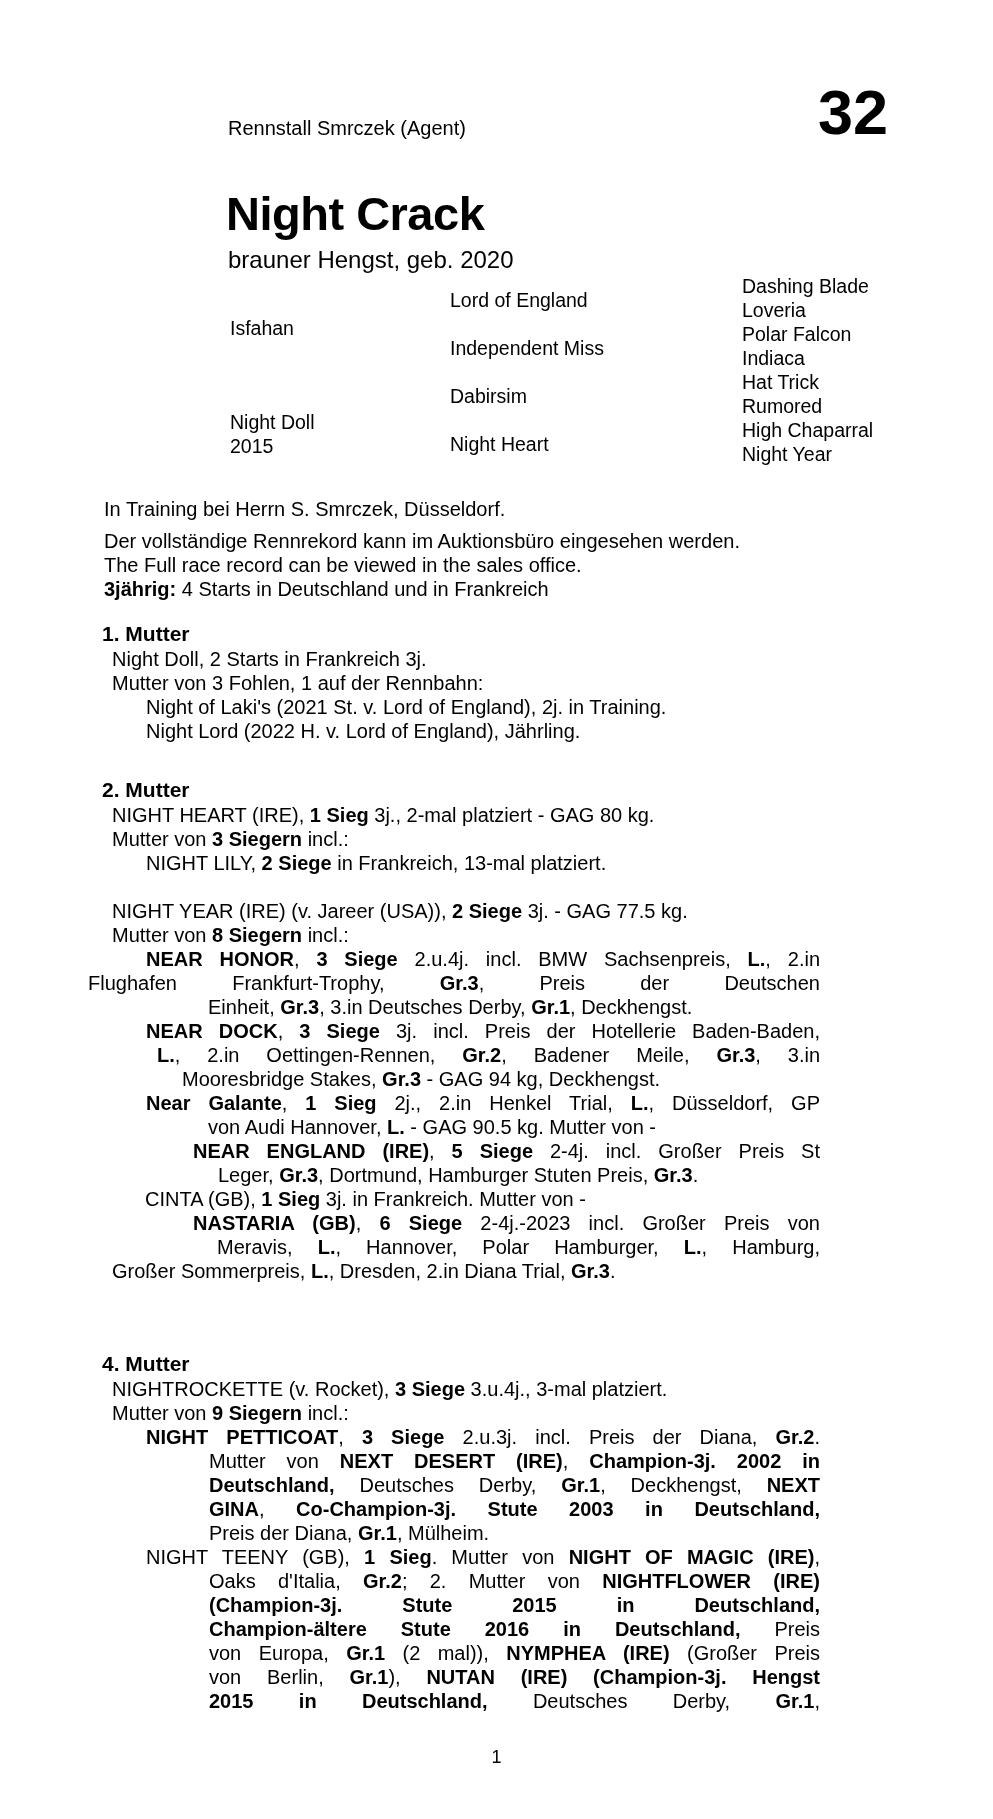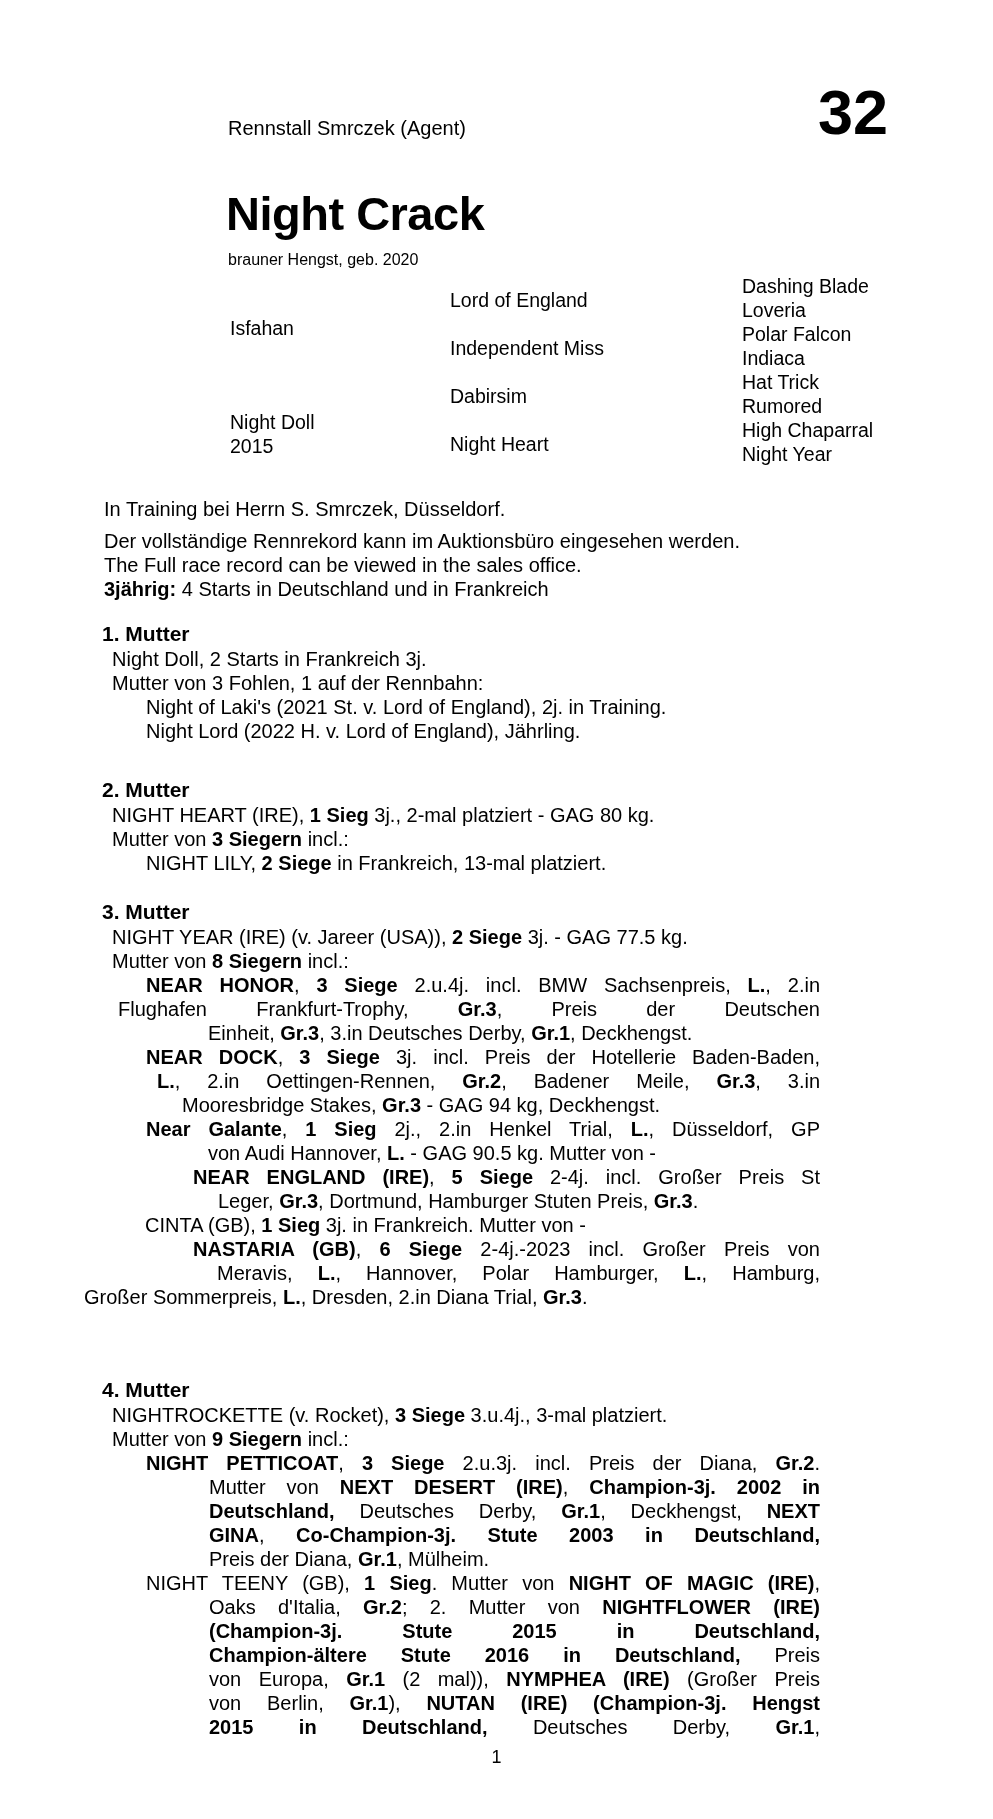--- a/index.html
+++ b/index.html
@@ -6,21 +6,21 @@
   body{
     width:993px;height:1819px;position:relative;overflow:hidden;
     background:#ffffff;color:#000000;
     font-family:"Liberation Sans", sans-serif;
     -webkit-font-smoothing:antialiased;
   }
   .abs{position:absolute;}
   #consignor{left:228px;top:116px;font-size:20px;line-height:24px;}
   #lot{right:105px;top:80px;font-size:63px;line-height:64px;font-weight:bold;}
   #title{left:226px;top:188px;font-size:47px;line-height:52px;font-weight:bold;letter-spacing:-0.5px;}
-  #subtitle{left:228px;top:249px;font-size:16px;line-height:22px;}
+  #subtitle{left:228px;top:249px;font-size:24px;line-height:22px;}
 
   .ped-item{position:absolute;font-size:19.5px;line-height:24px;white-space:nowrap;}
 
   #flow{position:absolute;left:0;top:497px;width:907px;}
   .ln{font-size:20px;line-height:24px;margin-right:87px;}
   .nw{white-space:nowrap;}
   .j{text-align:justify;text-align-last:justify;text-justify:inter-word;word-spacing:-1px;}
   .sec-h{font-size:21px;line-height:26px;font-weight:bold;margin-left:102px;white-space:nowrap;}
   b{font-weight:bold;}
 
@@ -67,37 +67,36 @@
         <div class="ln nw" style="margin-left: 146px;"><span>Night of Laki's (2021 St. v. Lord of England), 2j. in Training.</span></div>
         <div class="ln nw" style="margin-left: 146px;"><span>Night Lord (2022 H. v. Lord of England), Jährling.</span></div>
       </div>
       <div style="margin-top: 34px;">
         <div class="sec-h">2. Mutter</div>
         <div class="ln nw" style="margin-left: 112px;"><span>NIGHT HEART (IRE), </span><b>1 Sieg</b><span> 3j., 2-mal platziert - GAG 80 kg.</span></div>
         <div class="ln nw" style="margin-left: 112px;"><span>Mutter von </span><b>3 Siegern</b><span> incl.:</span></div>
         <div class="ln nw" style="margin-left: 146px;"><span>NIGHT LILY, </span><b>2 Siege</b><span> in Frankreich, 13-mal platziert.</span></div>
       </div>
       <div style="margin-top: 24px;">
-        <div class="sec-h">3. Mutter</div>
         <div class="ln nw" style="margin-left: 112px;"><span>NIGHT YEAR (IRE) (v. Jareer (USA)), </span><b>2 Siege</b><span> 3j. - GAG 77.5 kg.</span></div>
         <div class="ln nw" style="margin-left: 112px;"><span>Mutter von </span><b>8 Siegern</b><span> incl.:</span></div>
         <div class="ln j" style="margin-left: 146px;"><b>NEAR HONOR</b><span>, </span><b>3 Siege</b><span> 2.u.4j. incl. BMW Sachsenpreis, </span><b>L.</b><span>, 2.in</span></div>
-        <div class="ln j" style="margin-left: 118px;"><span>Flughafen Frankfurt-Trophy, </span><b>Gr.3</b><span>, Preis der Deutschen</span></div>
+        <div class="ln j" style="margin-left: 88px;"><span>Flughafen Frankfurt-Trophy, </span><b>Gr.3</b><span>, Preis der Deutschen</span></div>
         <div class="ln nw" style="margin-left: 208px;"><span>Einheit, </span><b>Gr.3</b><span>, 3.in Deutsches Derby, </span><b>Gr.1</b><span>, Deckhengst.</span></div>
         <div class="ln j" style="margin-left: 146px;"><b>NEAR DOCK</b><span>, </span><b>3 Siege</b><span> 3j. incl. Preis der Hotellerie Baden-Baden,</span></div>
         <div class="ln j" style="margin-left: 157px;"><b>L.</b><span>, 2.in Oettingen-Rennen, </span><b>Gr.2</b><span>, Badener Meile, </span><b>Gr.3</b><span>, 3.in</span></div>
         <div class="ln nw" style="margin-left: 182px;"><span>Mooresbridge Stakes, </span><b>Gr.3</b><span> - GAG 94 kg, Deckhengst.</span></div>
         <div class="ln j" style="margin-left: 146px;"><b>Near Galante</b><span>, </span><b>1 Sieg</b><span> 2j., 2.in Henkel Trial, </span><b>L.</b><span>, Düsseldorf, GP</span></div>
         <div class="ln nw" style="margin-left: 208px;"><span>von Audi Hannover, </span><b>L.</b><span> - GAG 90.5 kg. Mutter von -</span></div>
         <div class="ln j" style="margin-left: 193px;"><b>NEAR ENGLAND (IRE)</b><span>, </span><b>5 Siege</b><span> 2-4j. incl. Großer Preis St</span></div>
         <div class="ln nw" style="margin-left: 218px;"><span>Leger, </span><b>Gr.3</b><span>, Dortmund, Hamburger Stuten Preis, </span><b>Gr.3</b><span>.</span></div>
         <div class="ln nw" style="margin-left: 145px;"><span>CINTA (GB), </span><b>1 Sieg</b><span> 3j. in Frankreich. Mutter von -</span></div>
         <div class="ln j" style="margin-left: 193px;"><b>NASTARIA (GB)</b><span>, </span><b>6 Siege</b><span> 2-4j.-2023 incl. Großer Preis von</span></div>
         <div class="ln j" style="margin-left: 217px;"><span>Meravis, </span><b>L.</b><span>, Hannover, Polar Hamburger, </span><b>L.</b><span>, Hamburg,</span></div>
-        <div class="ln nw" style="margin-left: 84px;"><span>Großer Sommerpreis, </span><b>L.</b><span>, Dresden, 2.in Diana Trial, </span><b>Gr.3</b><span>.</span></div>
+        <div class="ln nw" style="margin-left: 112px;"><span>Großer Sommerpreis, </span><b>L.</b><span>, Dresden, 2.in Diana Trial, </span><b>Gr.3</b><span>.</span></div>
       </div>
       <div style="margin-top: 68px;">
         <div class="sec-h">4. Mutter</div>
         <div class="ln nw" style="margin-left: 112px;"><span>NIGHTROCKETTE (v. Rocket), </span><b>3 Siege</b><span> 3.u.4j., 3-mal platziert.</span></div>
         <div class="ln nw" style="margin-left: 112px;"><span>Mutter von </span><b>9 Siegern</b><span> incl.:</span></div>
         <div class="ln j" style="margin-left: 146px;"><b>NIGHT PETTICOAT</b><span>, </span><b>3 Siege</b><span> 2.u.3j. incl. Preis der Diana, </span><b>Gr.2</b><span>.</span></div>
         <div class="ln j" style="margin-left: 209px;"><span>Mutter von </span><b>NEXT DESERT (IRE)</b><span>, </span><b>Champion-3j. 2002 in</b></div>
         <div class="ln j" style="margin-left: 209px;"><b>Deutschland,</b><span> Deutsches Derby, </span><b>Gr.1</b><span>, Deckhengst, </span><b>NEXT</b></div>
         <div class="ln j" style="margin-left: 209px;"><b>GINA</b><span>, </span><b>Co-Champion-3j. Stute 2003 in Deutschland,</b></div>
         <div class="ln nw" style="margin-left: 209px;"><span>Preis der Diana, </span><b>Gr.1</b><span>, Mülheim.</span></div>

